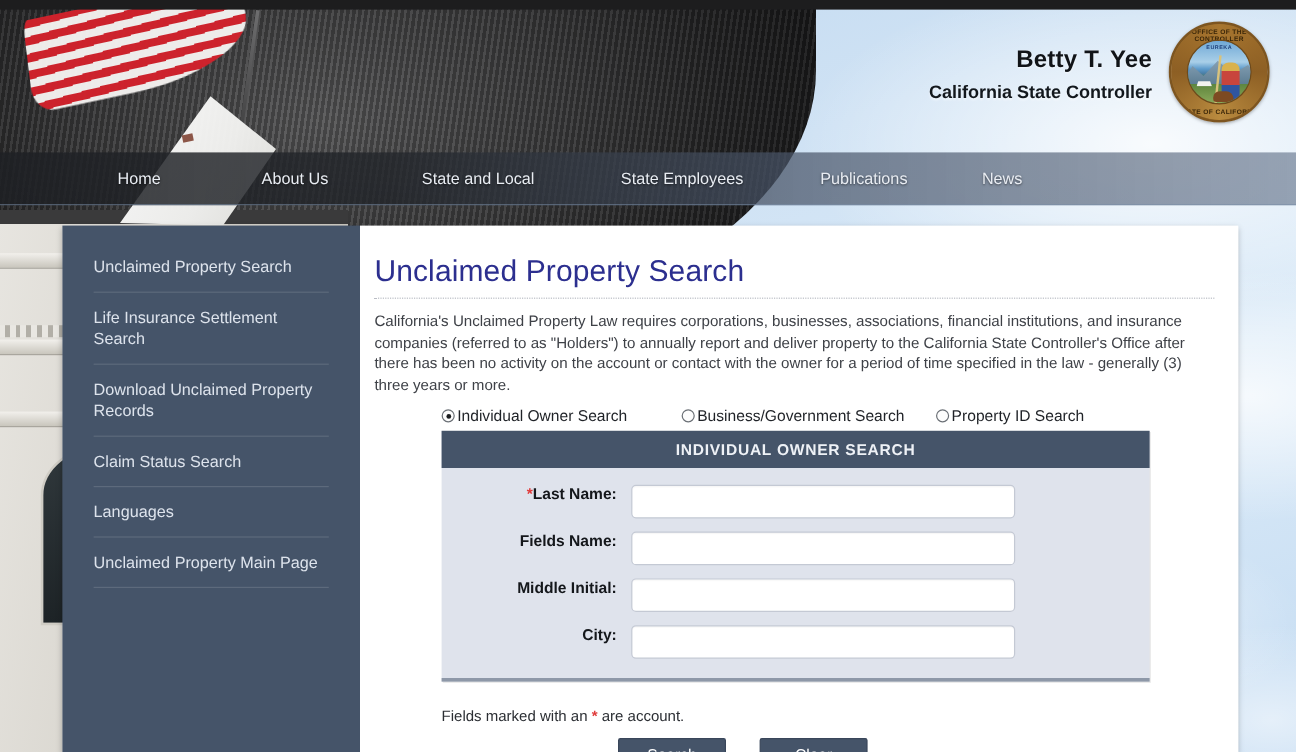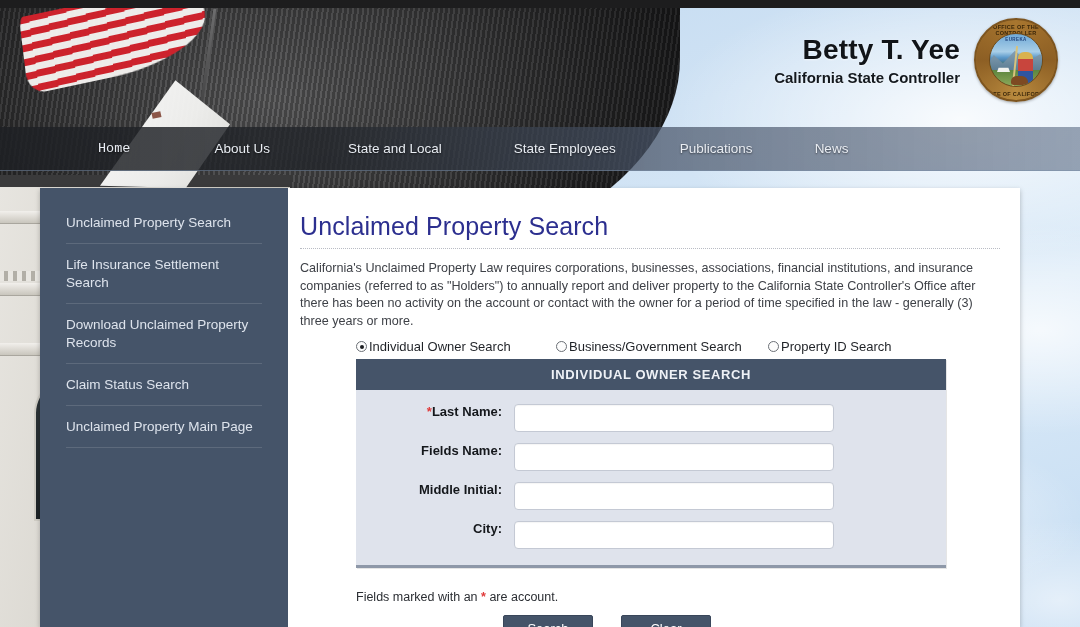--- a/index.html
+++ b/index.html
@@ -116,21 +116,21 @@
     z-index: 6;
     pointer-events: none;
   }
   .header-right {
     position: absolute; right: 22px; top: 18px;
     display: flex; align-items: center; gap: 14px;
     pointer-events: auto;
   }
   .header-titles { text-align: right; }
   .hdr-name {
-    font-size: 28px; font-weight: bold; color: #111418;
+    font-size: 20px; font-weight: bold; color: #111418;
     letter-spacing: .2px; line-height: 34px;
     text-shadow: 0 1px 2px rgba(255,255,255,.65);
   }
   .hdr-sub {
     font-size: 15px; font-weight: bold; color: #13181d;
     line-height: 20px; margin-top: 1px;
     text-shadow: 0 1px 2px rgba(255,255,255,.6);
   }
   
   .seal {
@@ -201,21 +201,21 @@
   }
   .nav-item {
     color: #e9edf3; font-size: 13.5px;
     padding: 0 10px; line-height: 44px;
     white-space: nowrap; cursor: pointer;
     text-shadow: 0 1px 2px rgba(0,0,0,.55);
   }
 
   
   .content-wrap {
-    position: absolute; left: 40px; top: 188px;
+    position: absolute; left: 52px; top: 188px;
     width: 980px; height: 439px;
     z-index: 5;
     display: flex;
     box-shadow: 0 2px 5px rgba(0,0,0,.25);
   }
   .sidebar {
     width: 248px; flex: 0 0 248px;
     background: #455469;
     padding: 20px 0 0 0;
   }
@@ -371,35 +371,36 @@
           <div class="seal-spear"></div>
           <div class="seal-fig"></div>
           <div class="seal-bear"></div>
           <div class="seal-eureka">EUREKA</div>
         </div>
       </div>
     </div>
   </div>
 
   <nav class="navbar">
-    <span class="nav-item" style="margin-left:88px;font-family:Liberation Mono, monospace;">Home</span>
+    <span class="nav-item" style="margin-left:88px;">Home</span>
     <span class="nav-item" style="margin-left:64px;">About Us</span>
     <span class="nav-item" style="margin-left:58px;">State and Local</span>
     <span class="nav-item" style="margin-left:52px;">State Employees</span>
     <span class="nav-item" style="margin-left:44px;">Publications</span>
     <span class="nav-item" style="margin-left:42px;">News</span>
   </nav>
 
   <div class="content-wrap">
 
     <aside class="sidebar">
       <div class="side-item">Unclaimed Property Search</div>
       <div class="side-item">Life Insurance Settlement Search</div>
       <div class="side-item">Download Unclaimed Property Records</div>
       <div class="side-item">Claim Status Search</div>
+      <div class="side-item">Languages</div>
       <div class="side-item">Unclaimed Property Main Page</div>
     </aside>
 
     <main class="main-card">
       <h1 class="page-title">Unclaimed Property Search</h1>
       <div class="title-rule"></div>
       <p class="intro">California's Unclaimed Property Law requires corporations, businesses, associations, financial institutions, and insurance companies (referred to as "Holders") to annually report and deliver property to the California State Controller's Office after there has been no activity on the account or contact with the owner for a period of time specified in the law - generally (3) three years or more.</p>
 
       <div class="radio-row">
         <label class="radio-opt o1">

